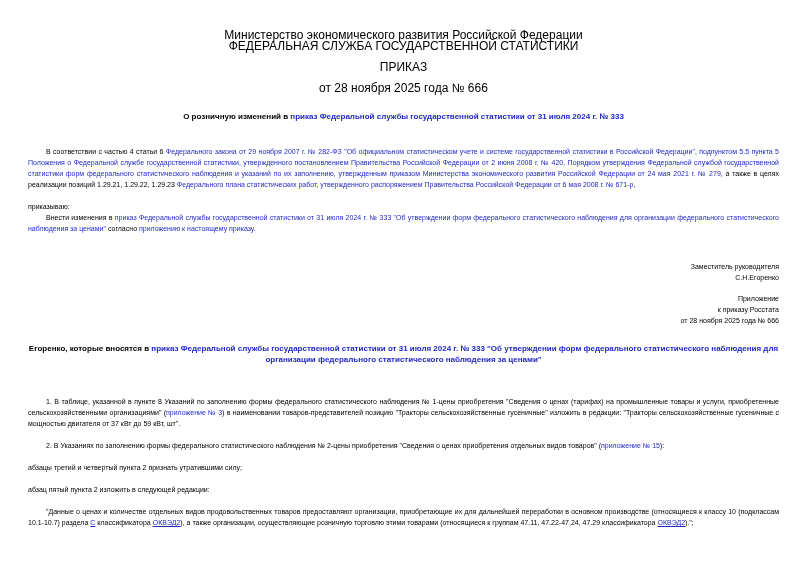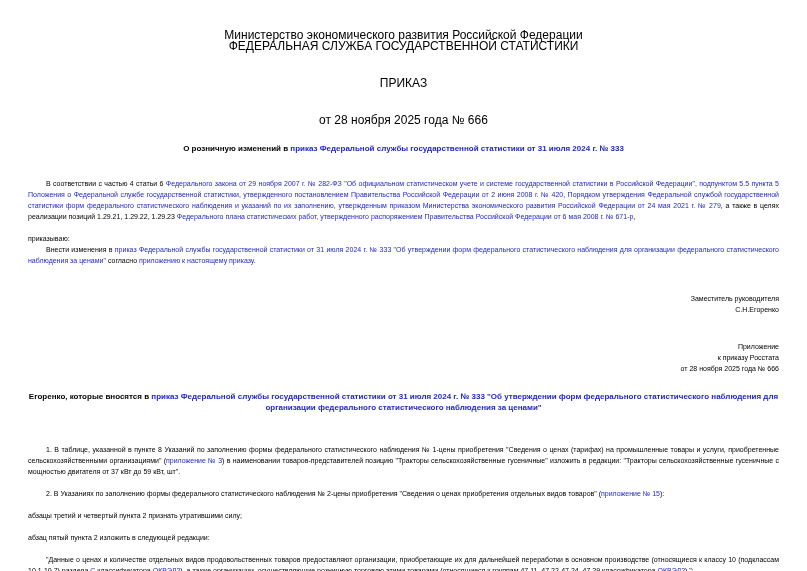--- a/index.html
+++ b/index.html
@@ -14,21 +14,21 @@
   }
   .page { padding: 30px 28px 0 28px; }
   .c { text-align: center; }
   .r { text-align: right; }
   .j { text-align: justify; }
   .hdr { font-weight: normal; font-size: 12px; line-height: 11px; }
   .doc-title { font-weight: bold; font-size: 8px; line-height: 11px; }
   .body-text { font-size: 7px; line-height: 11px; }
   .ind { text-indent: 18px; }
   p { margin: 0; }
-  .mt10 { margin-top: 26px; }
+  .mt10 { margin-top: 10px; }
   .mt11 { margin-top: 11px; }
   .mt17 { margin-top: 17px; }
   .mt24 { margin-top: 24px; }
   .mt27 { margin-top: 27px; }
   .mt31 { margin-top: 31px; }
   .lnk { color: var(--link-color); cursor: pointer; text-decoration: none; }
   .lnk.u { text-decoration: underline; }
 </style>
 </head>
 <body>

